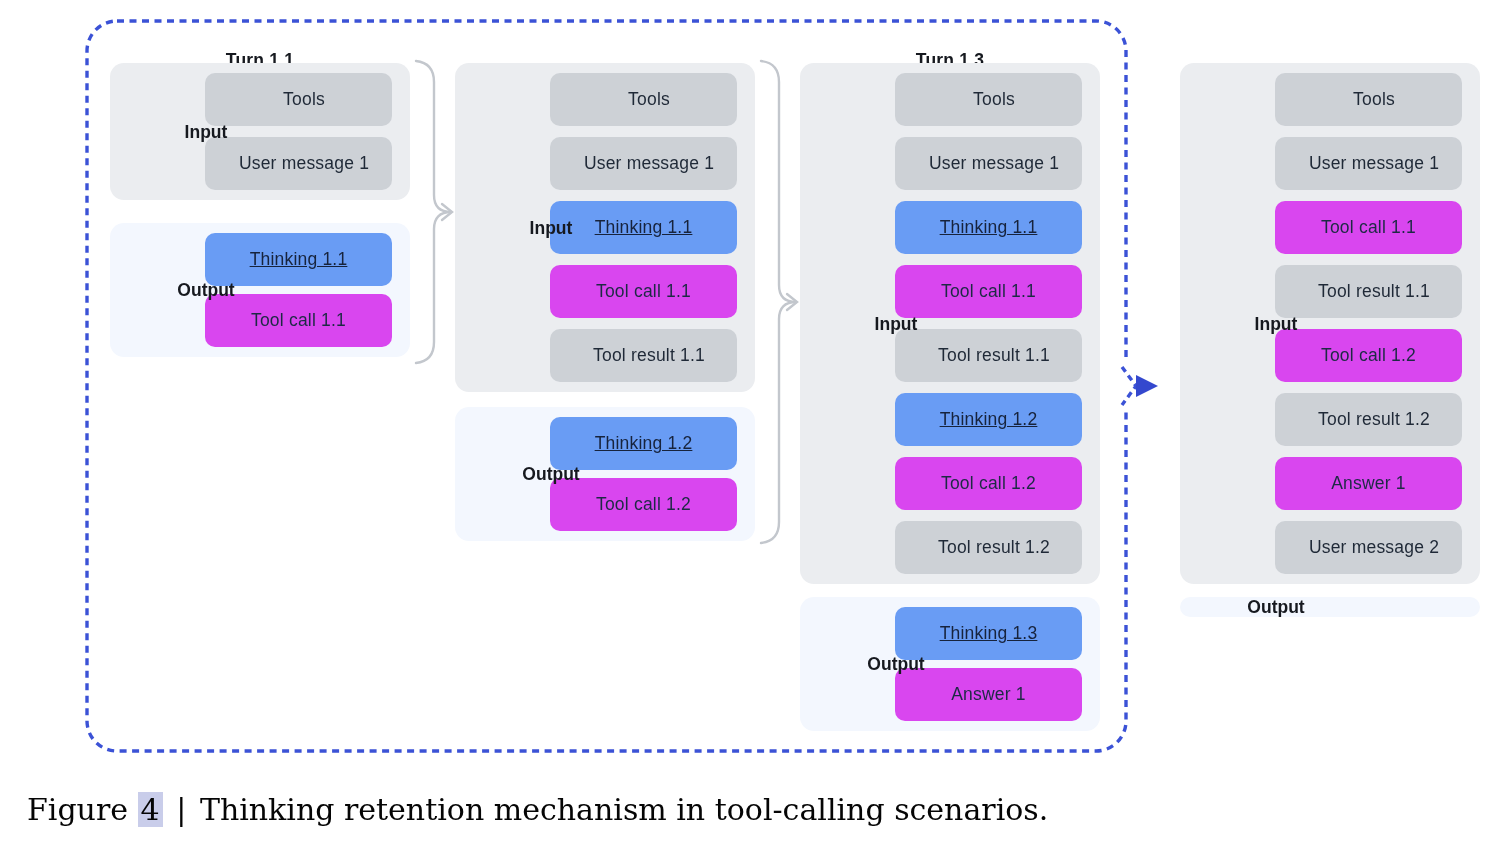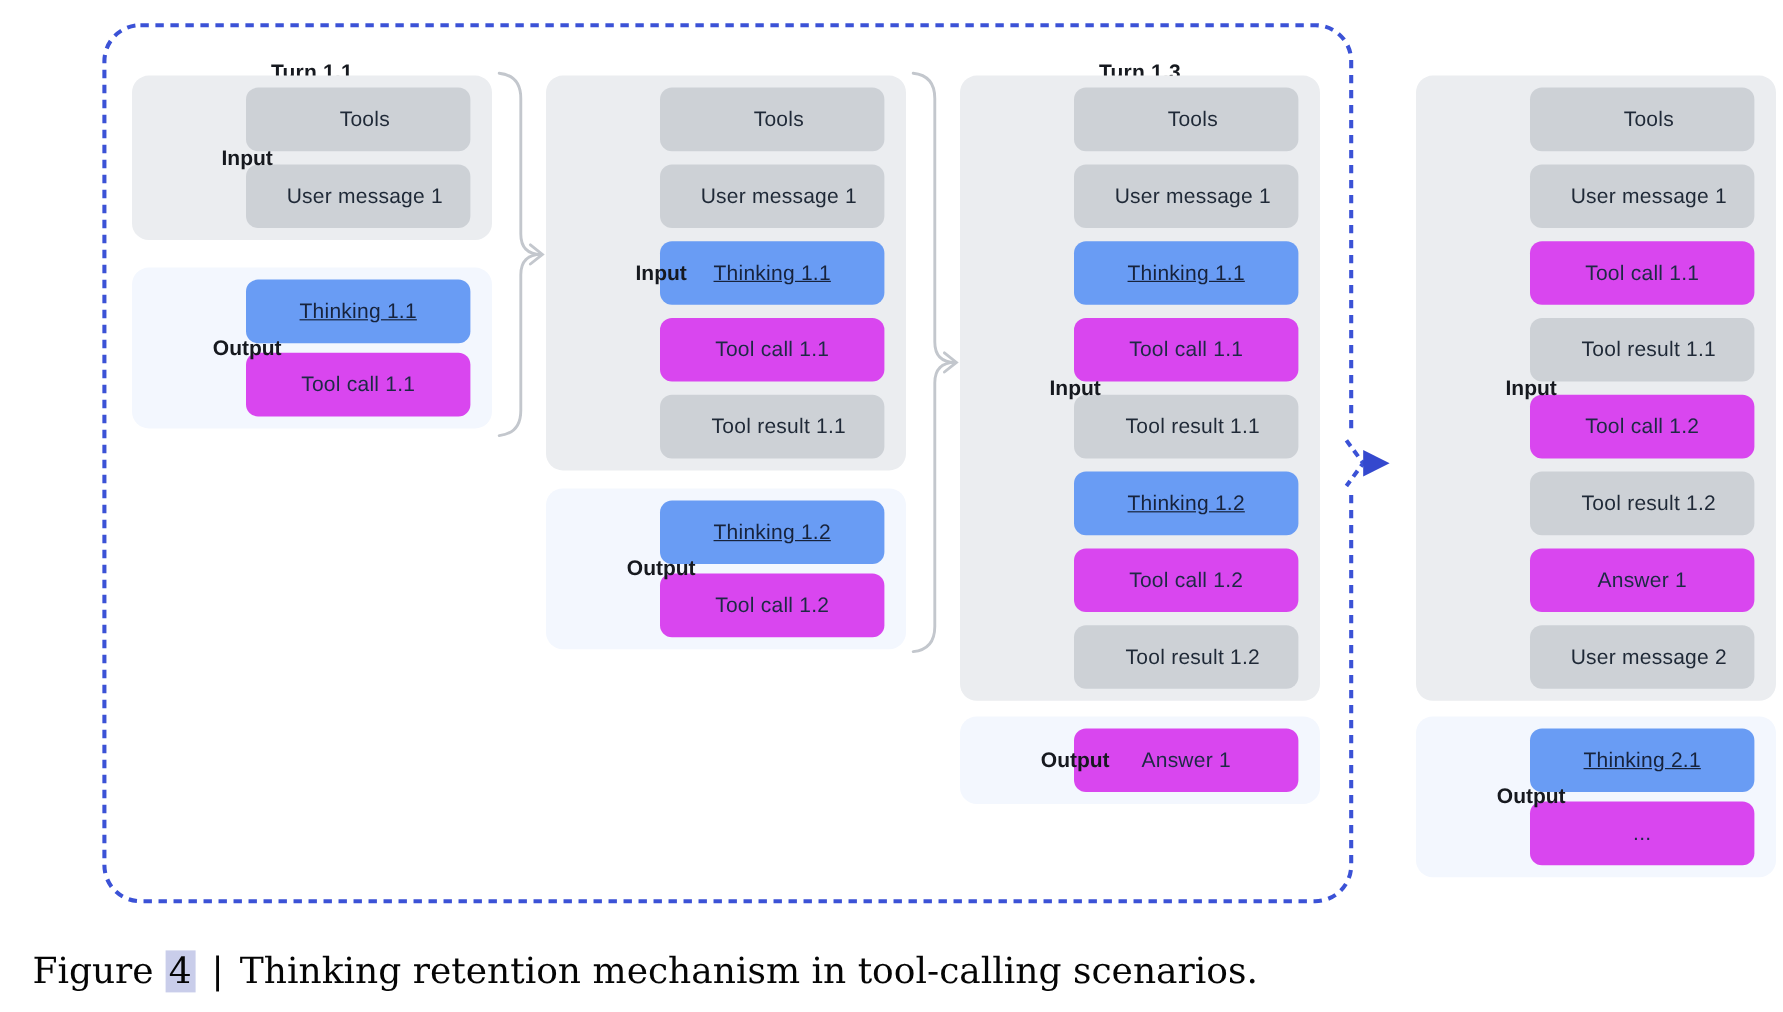--- a/index.html
+++ b/index.html
@@ -109,20 +109,21 @@
           <div class="box toolcall">Tool call 1.1</div>
           <div class="box gray">Tool result 1.1</div>
           <div class="box thinking">Thinking 1.2</div>
           <div class="box toolcall">Tool call 1.2</div>
           <div class="box gray">Tool result 1.2</div>
         </div>
     </div>
     <div class="panel output" style="top:597px;">
       <div class="panel-label">Output</div>
       <div class="boxes">
+          <div class="box thinking">Thinking 1.3</div>
           <div class="box toolcall">Answer 1</div>
         </div>
     </div>
   </div>
 
   <svg class="abs" style="left:1108px;top:358px;" width="64" height="56" viewBox="0 0 64 56">
     <rect x="6" y="4" width="16" height="46" fill="#ffffff"></rect>
     <path d="M 14,9 L 28,28 L 14,47" fill="none" stroke="#3b52d6" stroke-width="3.4" stroke-dasharray="6 4.5"></path>
     <polygon points="28,17 50,28 28,39" fill="#3448ce"></polygon>
   </svg>
@@ -136,24 +137,20 @@
           <div class="box toolcall">Tool call 1.1</div>
           <div class="box gray">Tool result 1.1</div>
           <div class="box toolcall">Tool call 1.2</div>
           <div class="box gray">Tool result 1.2</div>
           <div class="box toolcall">Answer 1</div>
           <div class="box gray">User message 2</div>
         </div>
     </div>
     <div class="panel output" style="top:597px;">
       <div class="panel-label">Output</div>
-      <div class="boxes">
-          <div class="box thinking">Thinking 2.1</div>
-          <div class="box toolcall">...</div>
-        </div>
     </div>
   </div>
 
   <div class="caption">
     <span>Figure</span>
     <span class="hl">4</span>
     <span class="sep">|</span>
     <span>Thinking retention mechanism in tool-calling scenarios.</span>
   </div>
 

